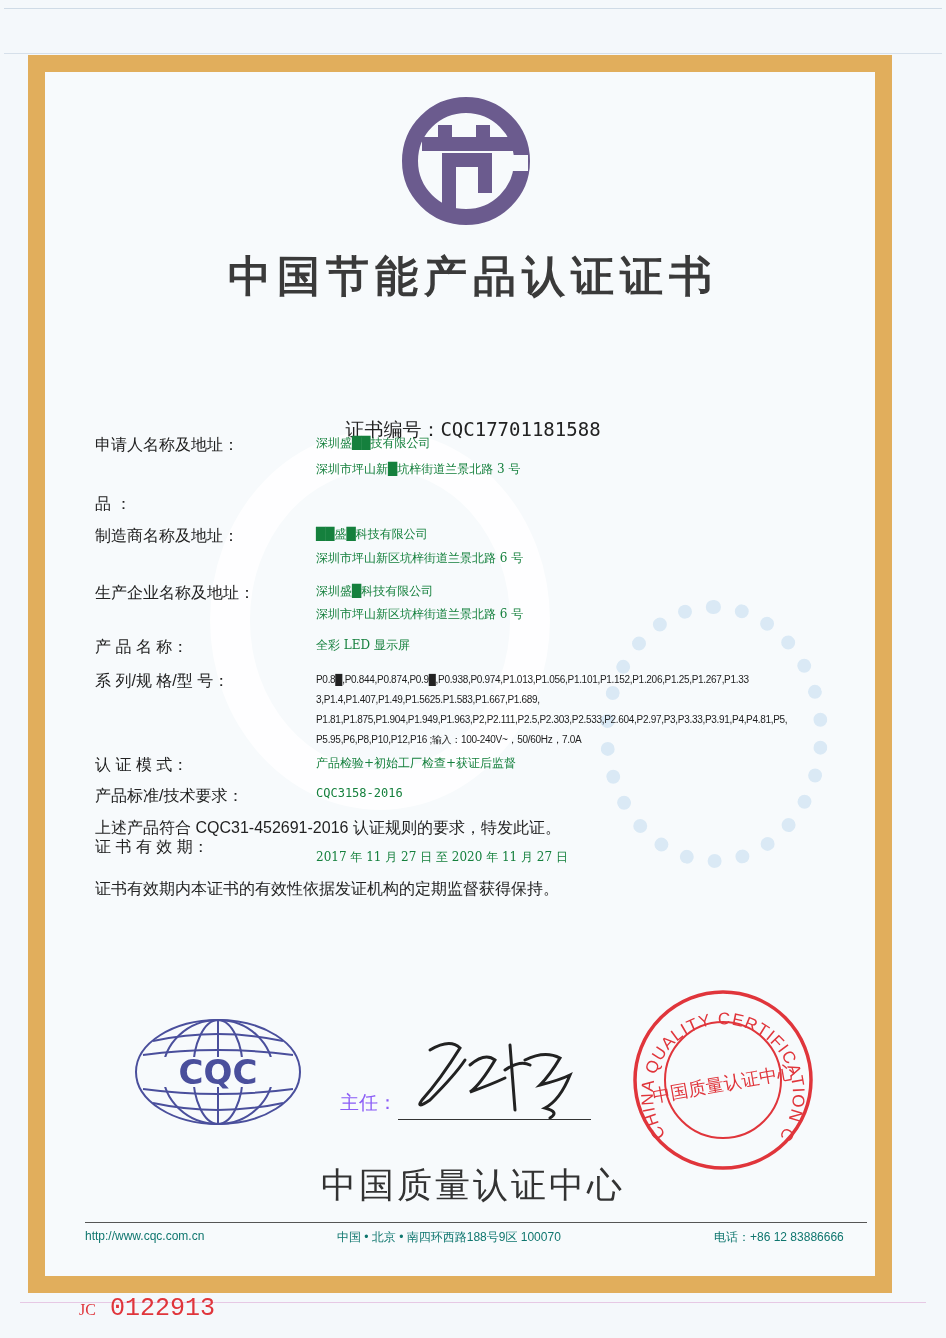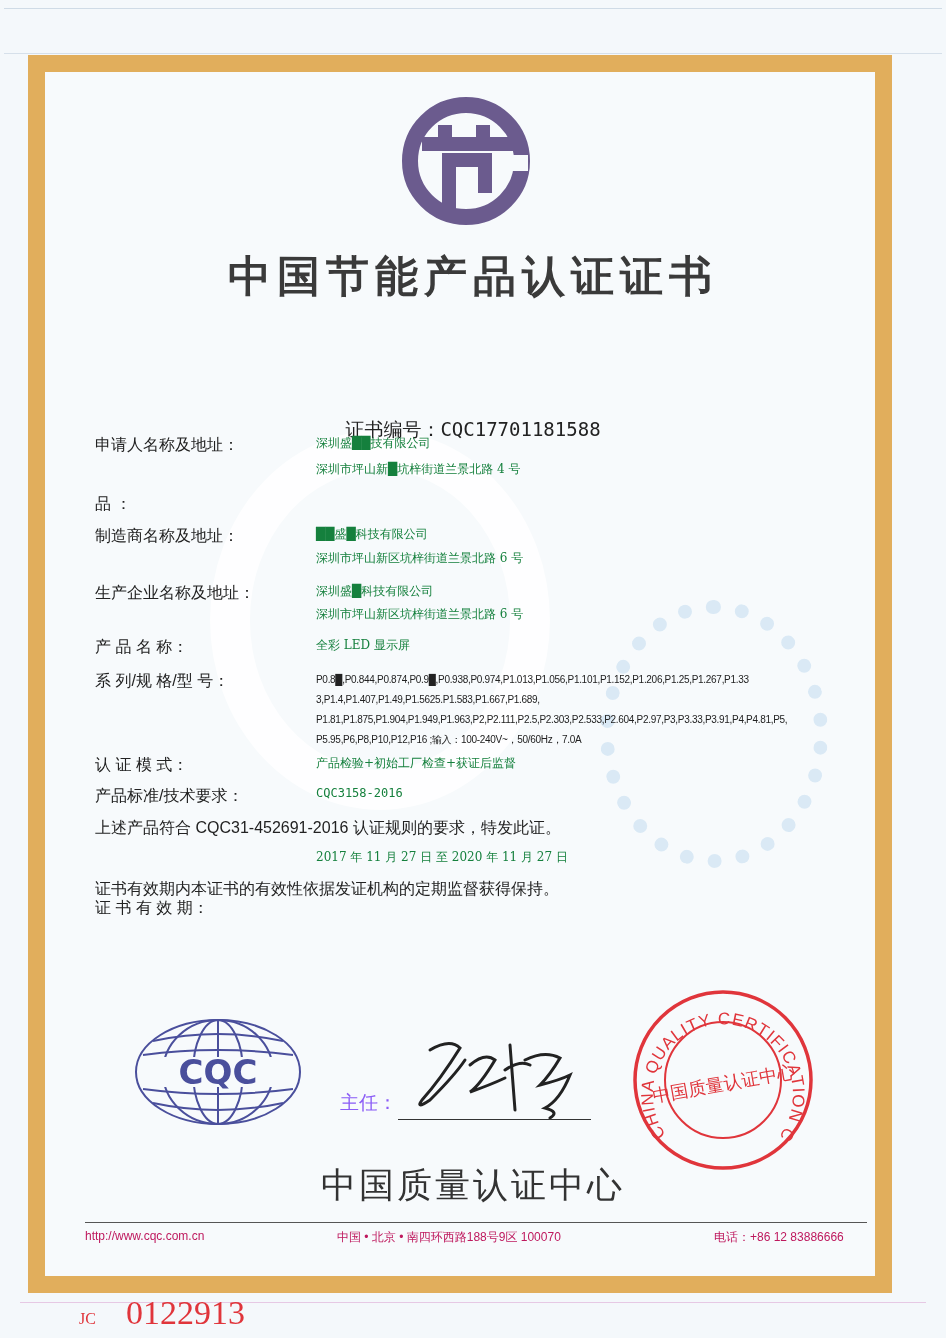--- a/index.html
+++ b/index.html
@@ -16,25 +16,25 @@
   .model{position:absolute;left:316px;font-size:10px;font-family:"Liberation Sans",sans-serif;color:#222;white-space:nowrap;letter-spacing:-0.3px;}
   .watermark{position:absolute;left:600px;top:600px;width:200px;height:240px;border-radius:50%;border:14px dotted #cfe3f3;opacity:.7;}
   .wm2{position:absolute;left:210px;top:430px;width:260px;height:300px;border-radius:50%;border:40px solid #ffffff;opacity:.8;}
   .cqc{position:absolute;left:133px;top:1017px;width:170px;height:110px;}
   .seal{position:absolute;left:628px;top:985px;width:190px;height:190px;}
   .director{position:absolute;left:340px;top:1090px;font-size:19px;color:#8b5cf6;}
   .sigline{position:absolute;left:398px;top:1119px;width:193px;height:1px;background:#333;}
   .sig{position:absolute;left:410px;top:1030px;width:175px;height:90px;}
   .org{position:absolute;left:0;width:946px;top:1162px;text-align:center;font-size:35px;letter-spacing:3px;color:#333;}
   .footline{position:absolute;left:85px;top:1222px;width:782px;height:1px;background:#555;}
-  .foot{position:absolute;top:1229px;font-size:12px;color:#be185d;font-family:"Liberation Sans",sans-serif;}
+  .foot{position:absolute;top:1229px;font-size:12px;color:#0f766e;font-family:"Liberation Sans",sans-serif;}
   .serialline{position:absolute;left:20px;right:20px;top:1302px;height:1px;background:#e6c9e4;}
   .serial{position:absolute;left:79px;top:1294px;color:#e0353b;font-family:"Liberation Mono",monospace;}
   .serial .jc{font-size:16px;font-family:"Liberation Serif",serif;}
-  .serial .num{font-size:34px;margin-left:30px;font-family:Liberation Serif, serif;}
+  .serial .num{font-size:25px;margin-left:14px;}
 </style>
 </head>
 <body>
 
 <div class="topline"></div>
 <div class="topline2"></div>
 <div class="border-outer"></div>
 <div class="border-inner"></div>
 
 <div class="watermark"></div>
@@ -54,21 +54,21 @@
 </svg>
 
 <div class="title">中国节能产品认证证书</div>
 
 <div class="certno">
   <span>证书编号：</span><span>CQC17701181588</span>
 </div>
 
 <div class="row" style="top:435px">申请人名称及地址：</div>
 <div class="val" style="top:435px">深圳盛██技有限公司</div>
-<div class="val" style="top:461px">深圳市坪山新█坑梓街道兰景北路 4 号</div>
+<div class="val" style="top:461px">深圳市坪山新█坑梓街道兰景北路 3 号</div>
 
 <div class="row" style="top:494px">品          ：</div>
 
 <div class="row" style="top:526px">制造商名称及地址：</div>
 <div class="val" style="top:526px">██盛█科技有限公司</div>
 <div class="val" style="top:550px">深圳市坪山新区坑梓街道兰景北路 6 号</div>
 
 <div class="row" style="top:583px">生产企业名称及地址：</div>
 <div class="val" style="top:583px">深圳盛█科技有限公司</div>
 <div class="val" style="top:606px">深圳市坪山新区坑梓街道兰景北路 6 号</div>
@@ -83,21 +83,21 @@
 <div class="model" style="top:733px">P5.95,P6,P8,P10,P12,P16  ;输入：100-240V~，50/60Hz，7.0A</div>
 
 <div class="row" style="top:755px">认   证   模   式：</div>
 <div class="val" style="top:755px">产品检验+初始工厂检查+获证后监督</div>
 
 <div class="row" style="top:786px">产品标准/技术要求：</div>
 <div class="val" style="top:786px;font-family:'DejaVu Sans Mono',monospace">CQC3158-2016</div>
 
 <div class="row" style="top:818px">上述产品符合 CQC31-452691-2016 认证规则的要求，特发此证。</div>
 
-<div class="row" style="top:898px">证  书  有  效  期：</div>
+<div class="row" style="top:837px">证  书  有  效  期：</div>
 <div class="val" style="top:849px">2017 年 11 月 27 日   至   2020 年 11 月 27 日</div>
 
 <div class="row" style="top:879px">证书有效期内本证书的有效性依据发证机构的定期监督获得保持。</div>
 
 <svg class="cqc" viewBox="0 0 170 110">
   <g fill="none" stroke="#4a4f9c" stroke-width="2">
     <ellipse cx="85" cy="55" rx="82" ry="52"></ellipse>
     <ellipse cx="85" cy="55" rx="55" ry="52"></ellipse>
     <ellipse cx="85" cy="55" rx="25" ry="52"></ellipse>
     <line x1="85" y1="3" x2="85" y2="107"></line>

